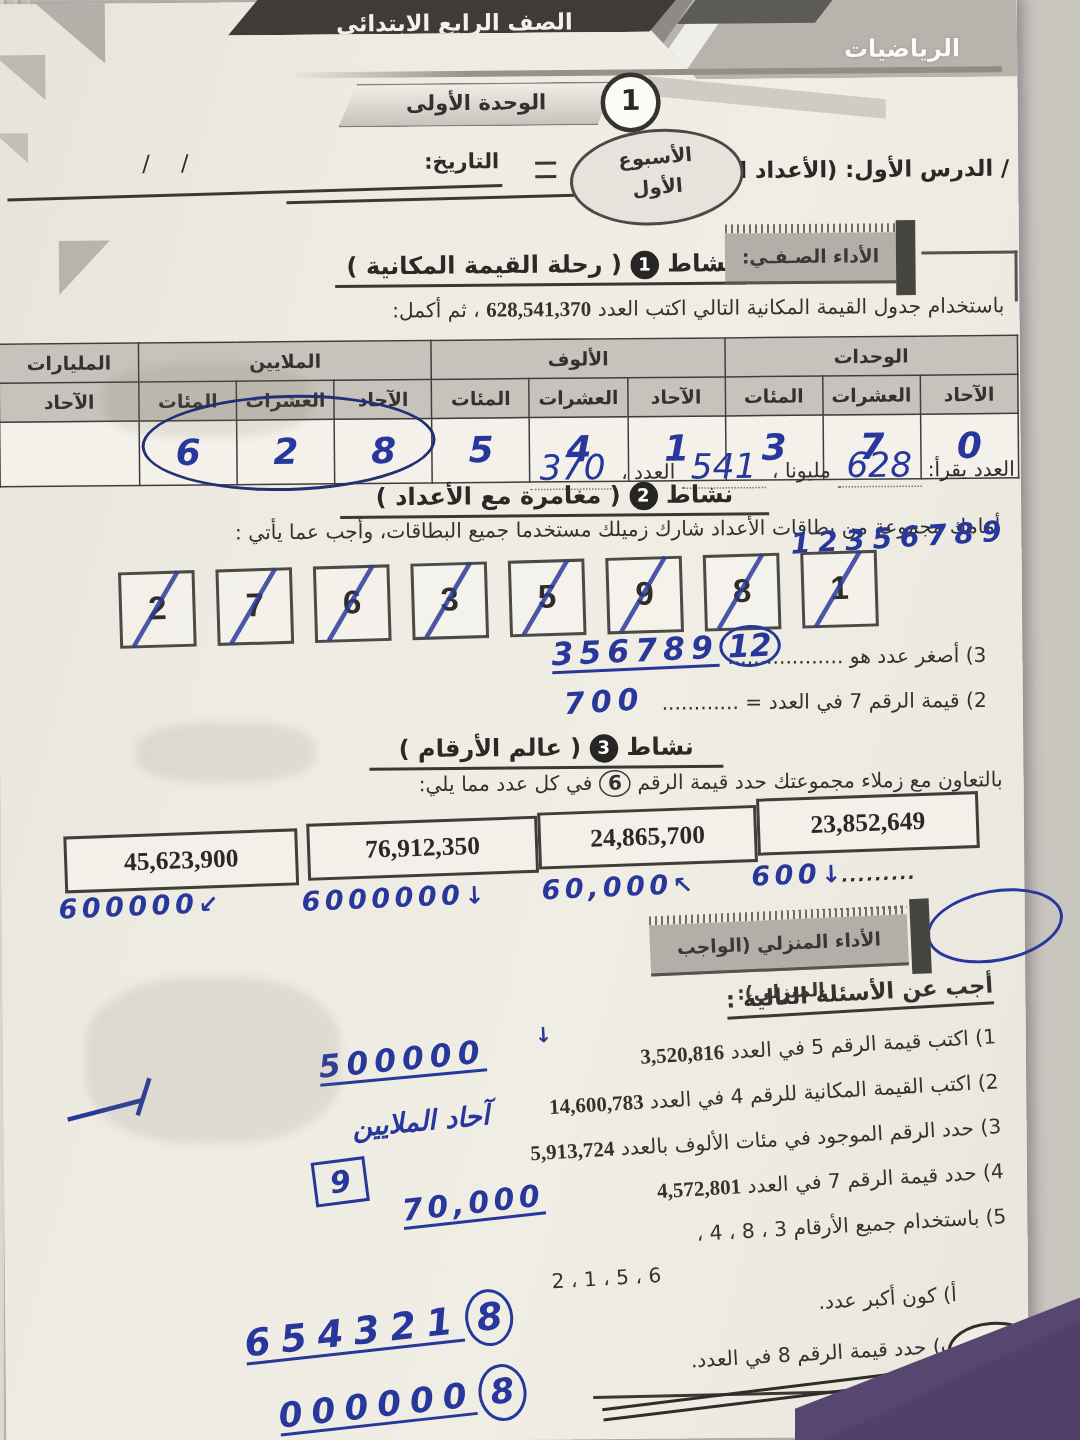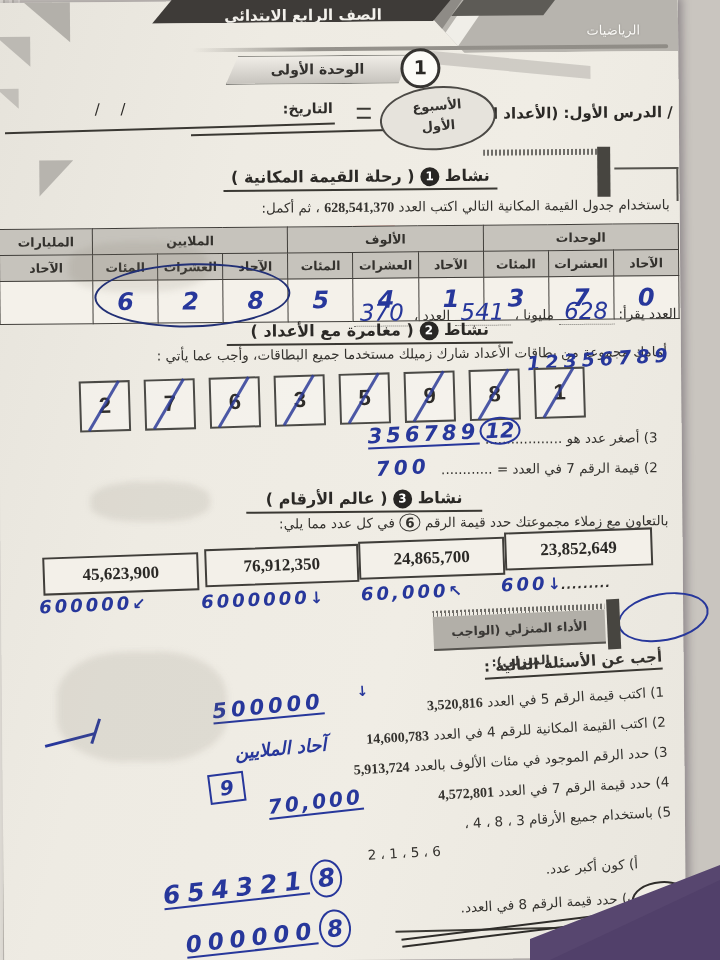--- a/index.html
+++ b/index.html
@@ -24,21 +24,21 @@
   .rtl{direction:rtl;}
   
   .tri{width:0;height:0;border-style:solid;position:absolute;}
   .grade-banner{left:156px;top:-3px;width:302px;height:25px;background:#3e3b38;
     clip-path:polygon(7% 0,100% 0,93% 100%,0 100%);overflow:hidden;text-align:center;}
   .grade-banner span{color:#f3f1ec;font-weight:700;font-size:15px;line-height:36px;display:block;}
   .design{right:0;top:0;width:274px;height:54px;background:#b7b4ae;
     clip-path:polygon(4% 0,100% 0,100% 100%,22% 100%);}
   .d-stripe{position:absolute;top:0;height:100%;width:22px;transform:skewX(-35deg);}
   .wedge{left:462px;top:0;width:92px;height:17px;background:#5d5b56;transform:skewX(-38deg);}
-  .subject{font-weight:400;font-size:13px;color:#fbfaf7;text-shadow:0 0 2px #8a8782;}
+  .subject{font-weight:700;font-size:16px;color:#fbfaf7;text-shadow:0 0 2px #8a8782;}
   .swoosh{height:4px;background:linear-gradient(90deg,rgba(150,147,141,0),#96938d 25%,#8f8c86);border-radius:3px;}
   .unit-banner{left:229px;top:55px;width:182px;height:27px;background:linear-gradient(180deg,#f0ede7,#c7c4be);
     border:1px solid #81807b;clip-path:polygon(7% 0,100% 0,94% 100%,0 100%);
     text-align:center;font-weight:700;font-size:14px;color:#33312e;line-height:26px;}
   .unit-circle{left:404px;top:49px;width:34px;height:34px;border-radius:50%;background:#fcfbf7;
     border:3px solid #353330;text-align:center;font-weight:700;font-size:19px;line-height:33px;color:#2b2926;z-index:2;}
   .gray-tail{left:436px;top:60px;width:158px;height:13px;background:#c9c6c0;transform:skewY(6deg);opacity:.85;}
   .week-ellipse{left:383px;top:87px;width:112px;height:60px;border:2px solid #4c4a46;border-radius:50%;
     background:#e6e3dc;text-align:center;transform:rotate(-4deg);z-index:2;}
   .week-ellipse div{font-size:13px;font-weight:700;color:#33312e;line-height:1.5;}
@@ -143,20 +143,21 @@
     <div class="abox print" style="left:98px;top:98px;font-size:15px;letter-spacing:8px;">/        /</div>
     <div class="abox thin-line" style="left:8px;top:126px;width:330px;transform:rotate(-1.2deg);"></div>
     <div class="abox lesson rtl">
       <span>/</span>
       <span>الدرس الأول: (الأعداد الكبيرة)</span>
     </div>
     <div class="abox thin-line" style="left:194px;top:131px;width:218px;transform:rotate(-1deg);"></div>
 
     <div class="abox label-wrap" style="left:480px;top:146px;width:210px;height:60px;">
       <div class="hatch" style="left:6px;top:5px;width:114px;"></div>
+      <div class="label-box" style="left:6px;top:11px;width:114px;height:32px;">الأداء الصـفـي:</div>
       <div class="dark-bar" style="left:120px;top:3px;width:13px;height:50px;"></div>
       <div style="position:absolute;left:137px;top:24px;width:64px;height:2px;background:#55534e;"></div>
       <div style="position:absolute;left:199px;top:24px;width:2px;height:34px;background:#55534e;"></div>
     </div>
 
     <div class="abox act-head" style="left:226px;top:167px;width:274px;">
       <span>نشاط</span>
       <span class="num-circle">1</span>
       <span>( رحلة القيمة المكانية )</span>
     </div>

